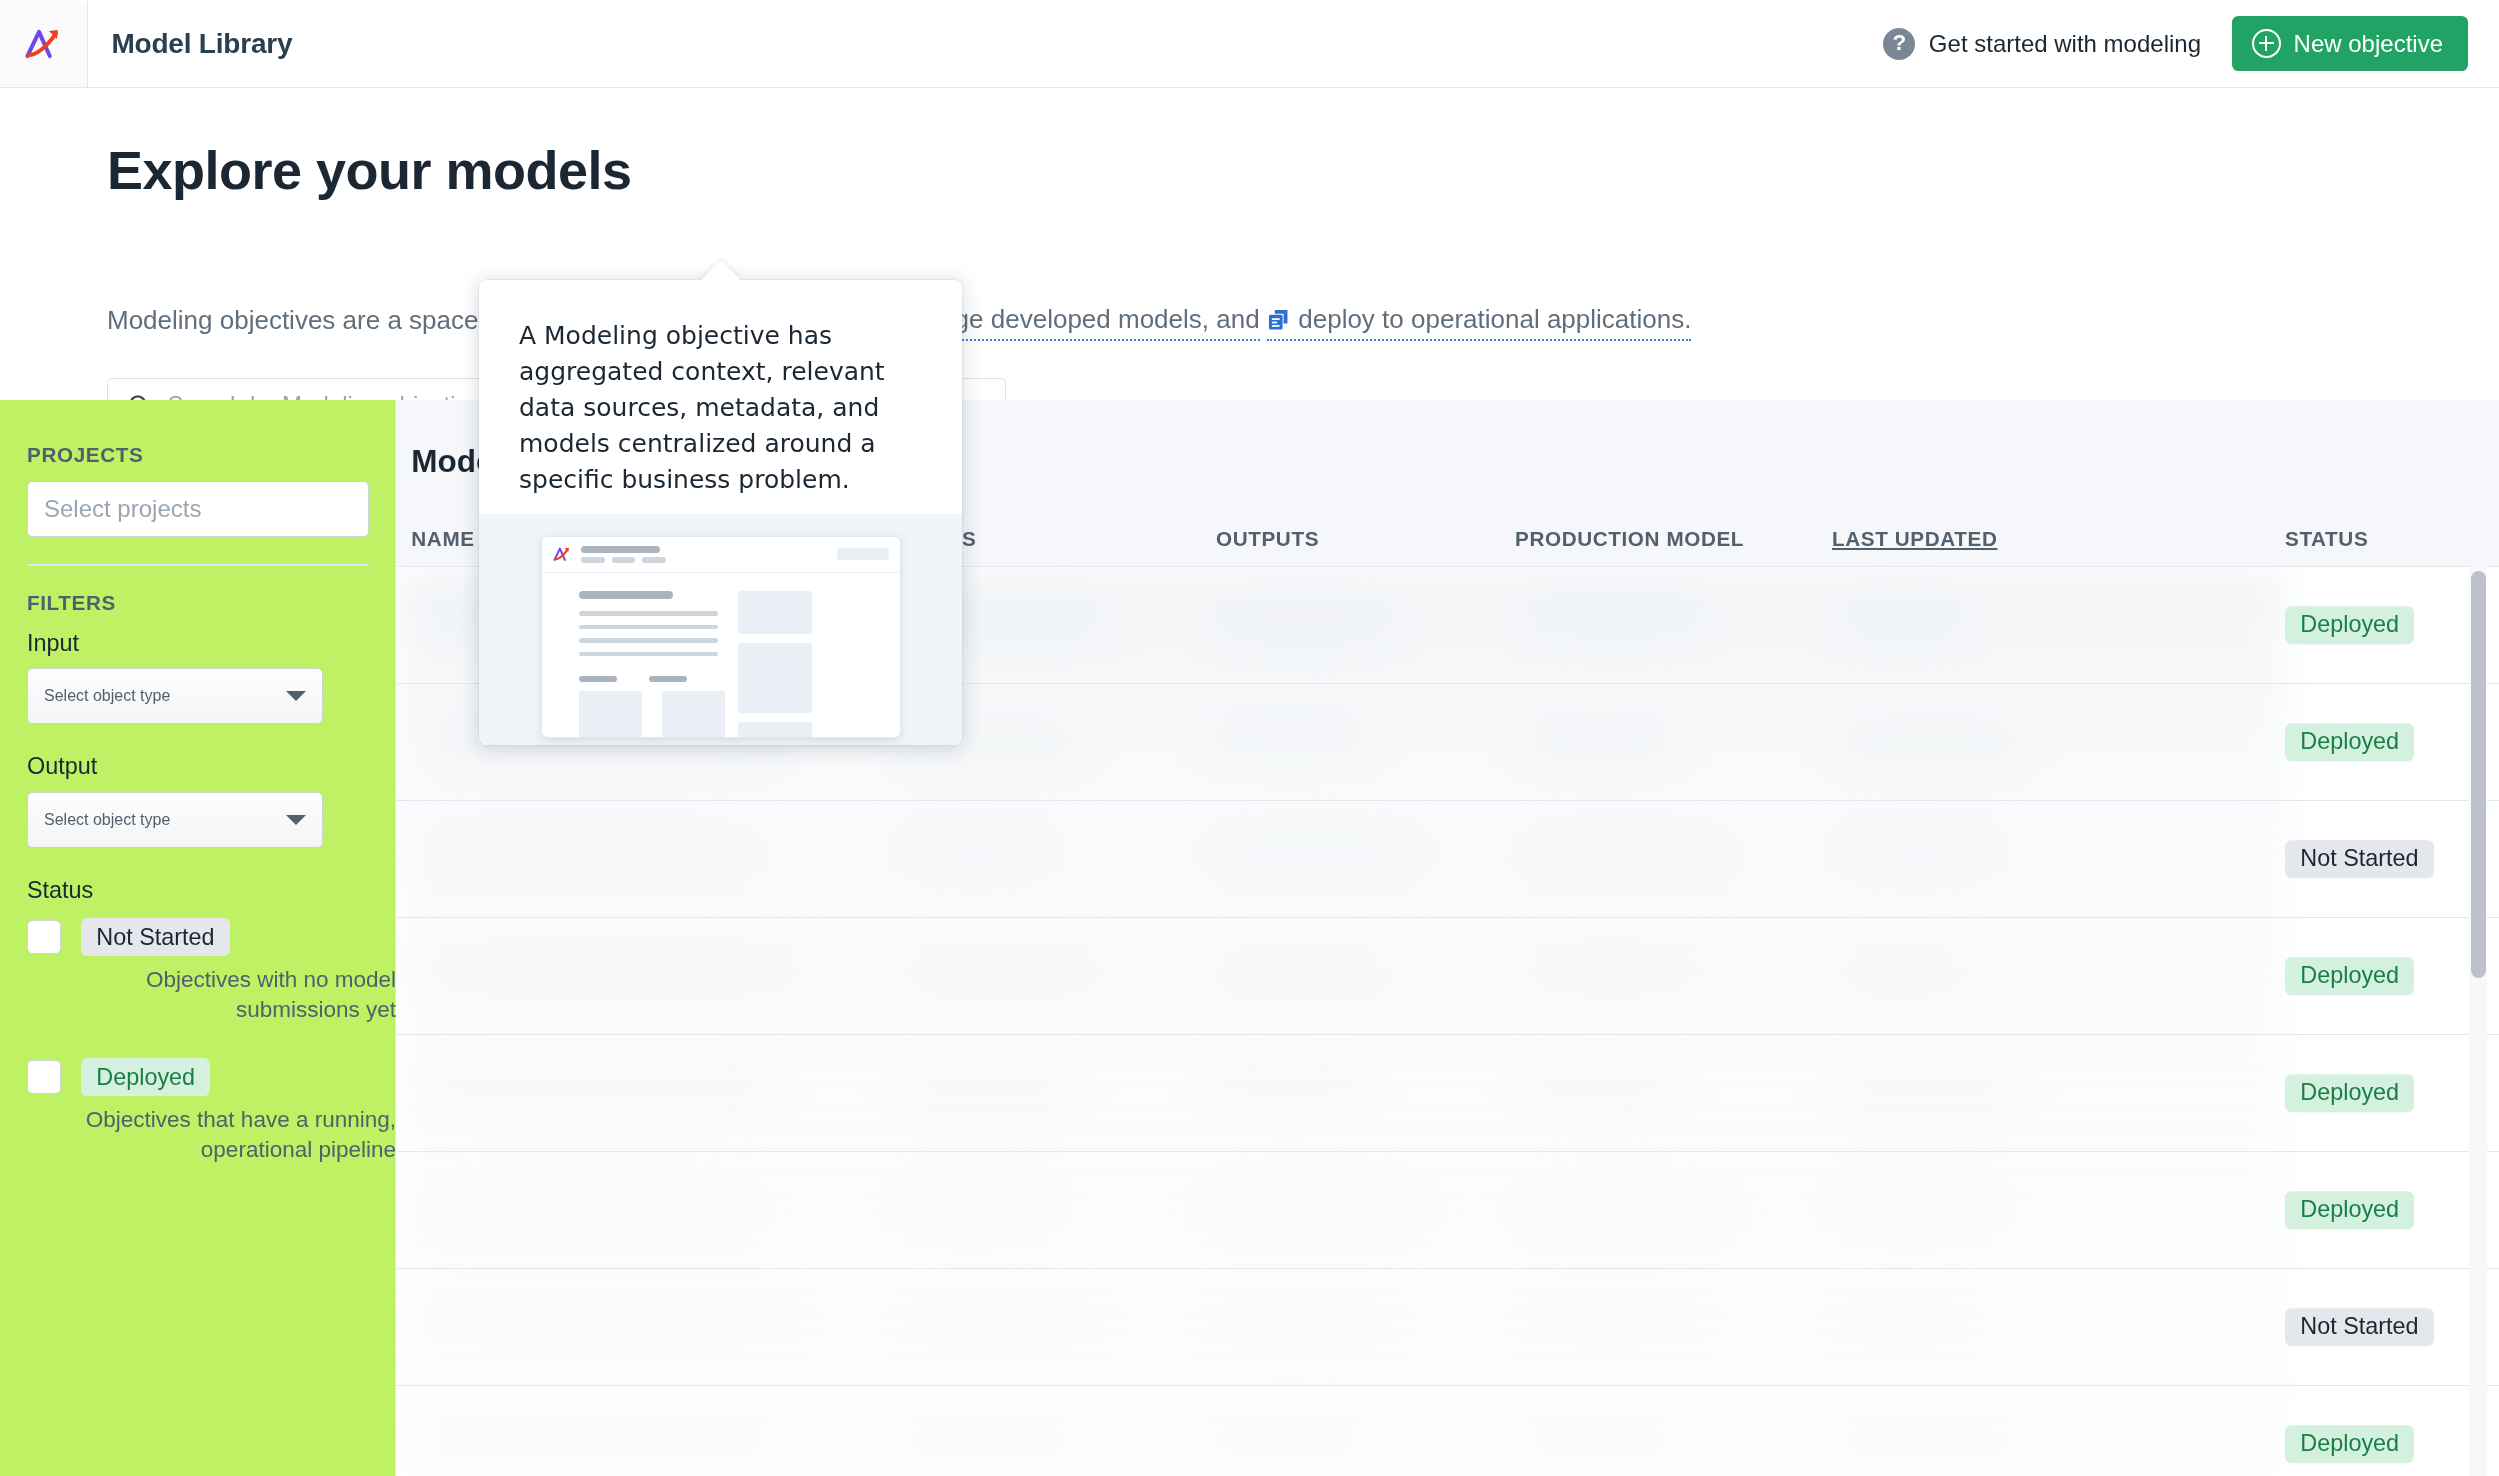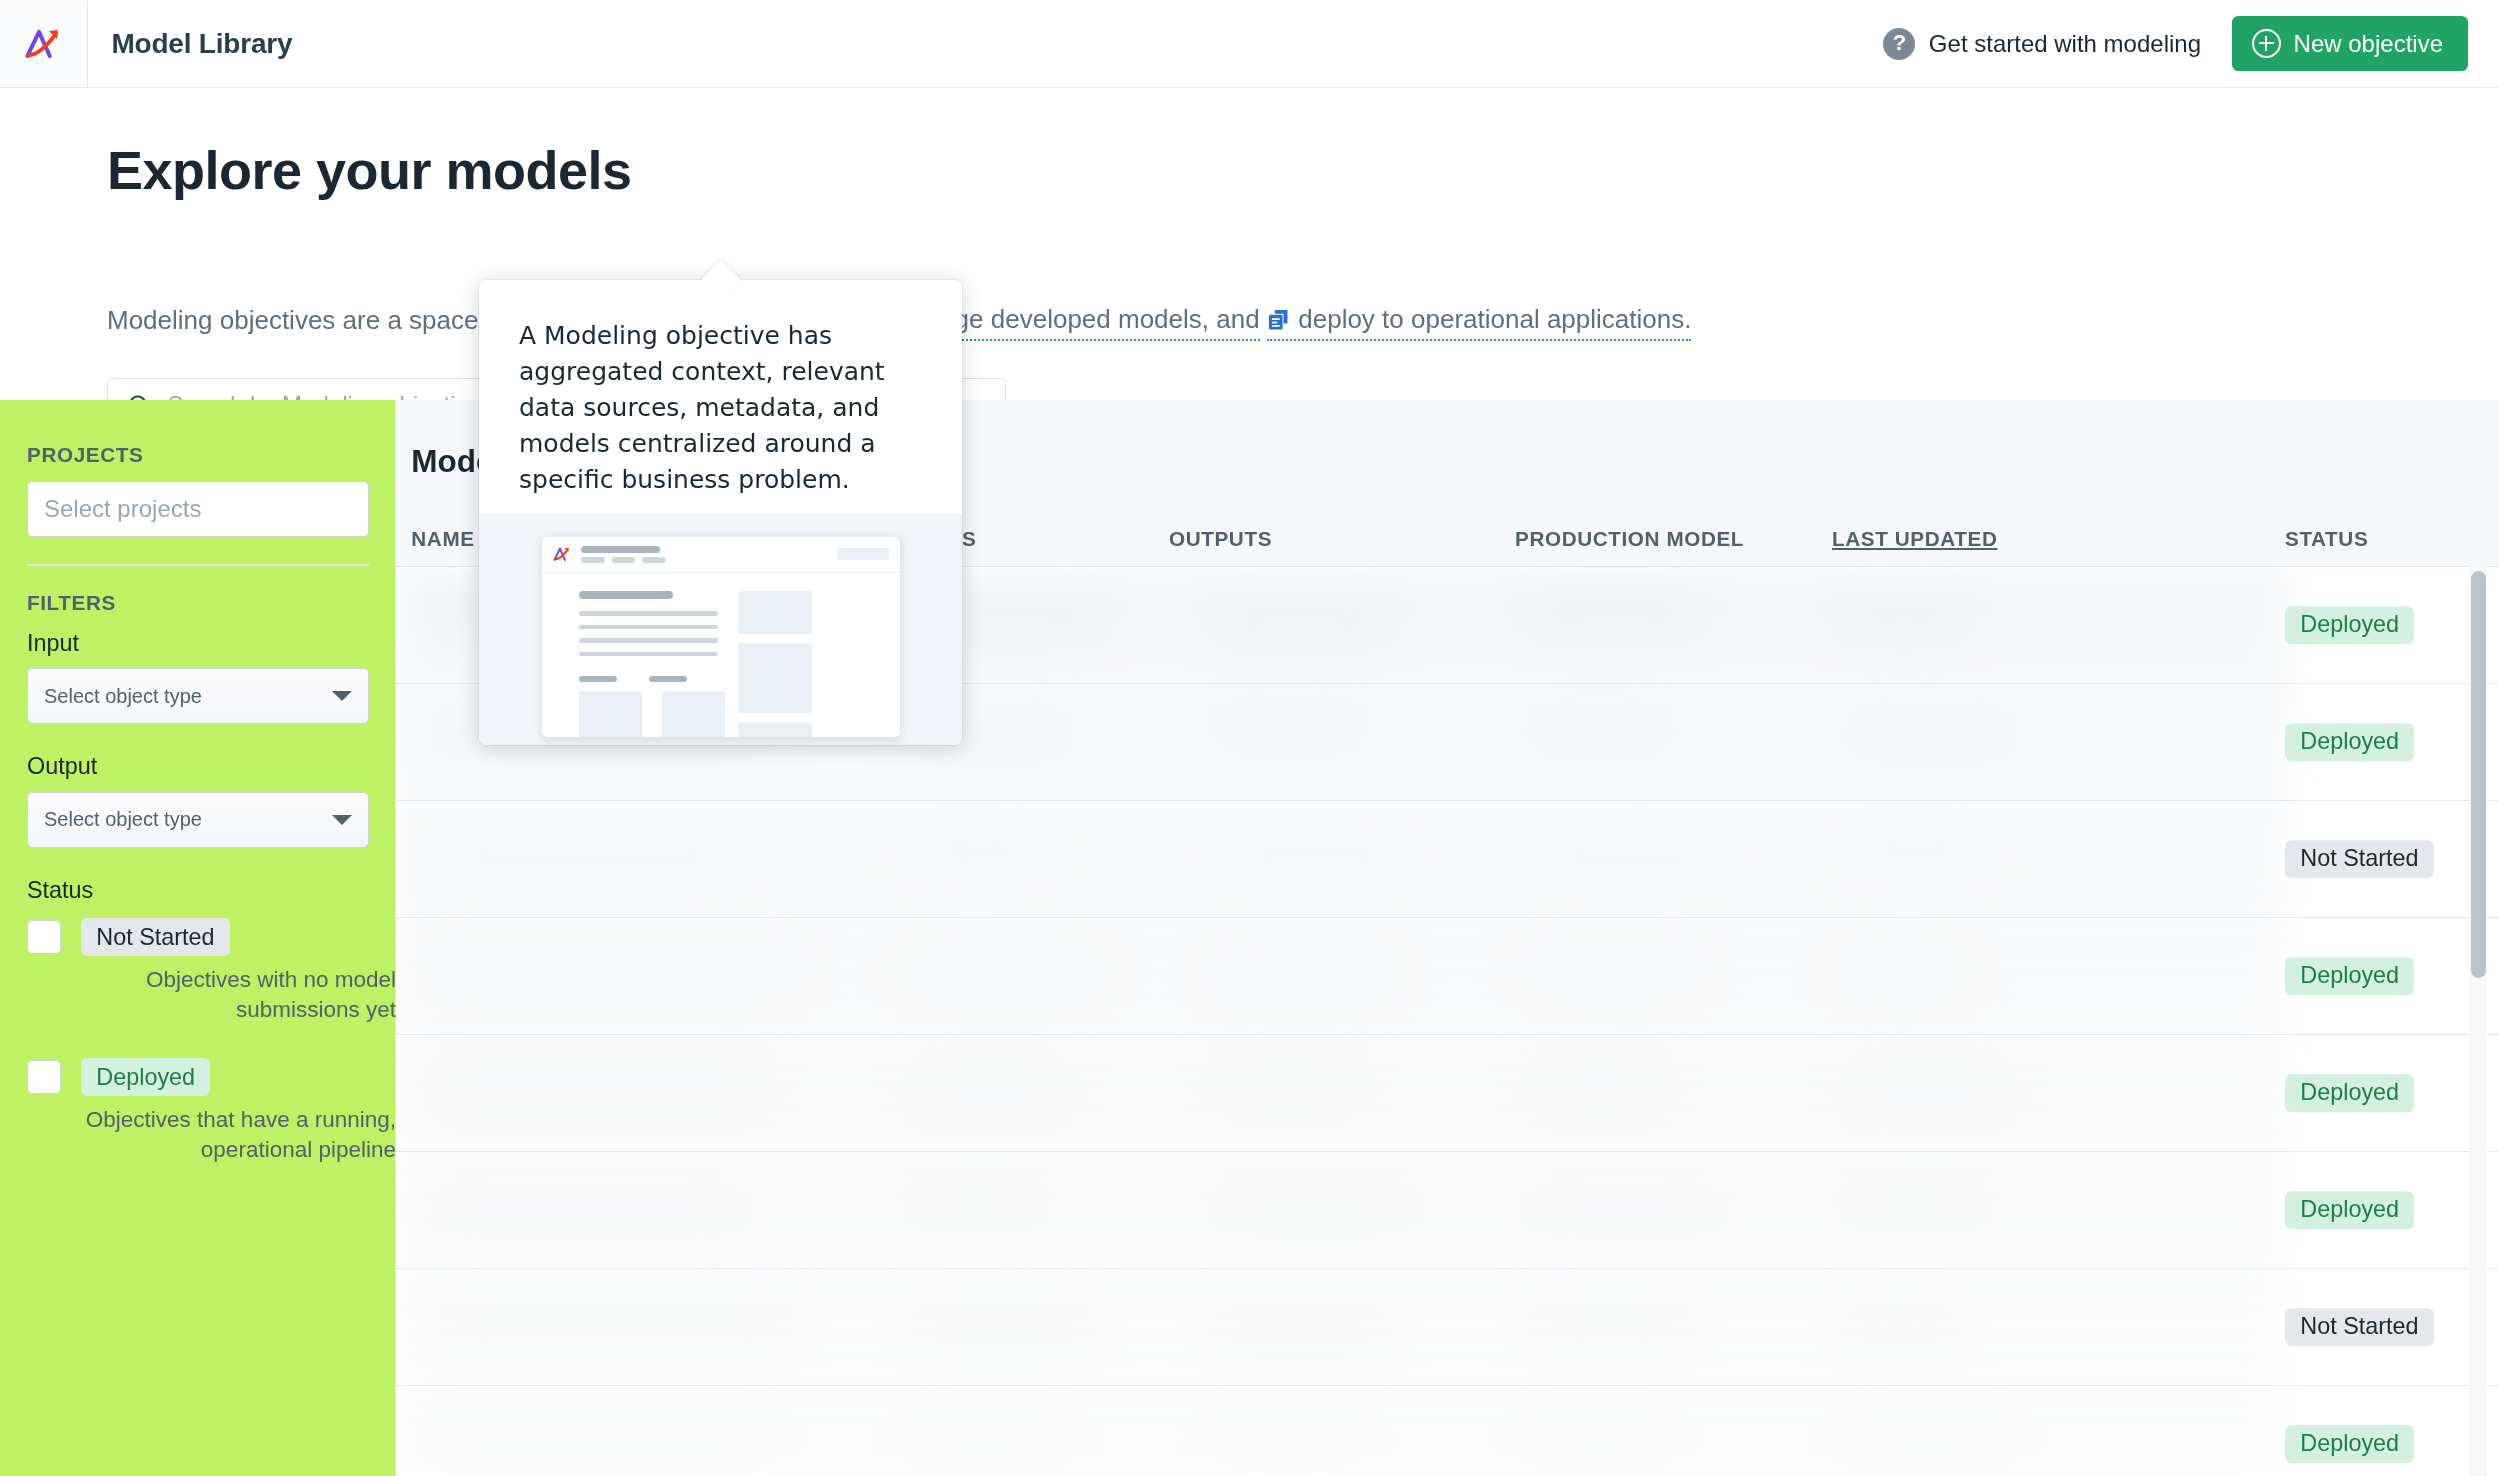--- a/index.html
+++ b/index.html
@@ -114,25 +114,25 @@
   .side-input {
     width: 342px; height: 56px;
     border: 1.8px solid #cbd2d9; border-radius: 5.4px;
     background: #ffffff; display: flex; align-items: center;
     padding: 0 16px; font-size: 24px; color: #9aa5b1;
     cursor: text;
   }
   .side-sep { width: 342px; height: 1.8px; background:#e1e6ec; margin: 27px 0 25px 0; }
   .side-sublabel { font-size: 23.4px; color: #1b2733; margin-bottom: 11.7px; }
   .side-select {
-    width: 342px; height: 56px;
+    width: 296px; height: 56px;
     border: 1.8px solid #cbd2d9; border-radius: 5.4px;
     background: linear-gradient(180deg,#fdfdfe 0%,#f3f5f7 100%);
     display: flex; align-items: center;
-    padding: 0 16px; font-size: 20px; color: #52606d;
+    padding: 0 16px; font-size: 16px; color: #52606d;
     cursor: pointer; margin-bottom: 29px;
   }
   .caret {
     margin-left: auto;
     width: 0; height: 0;
     border-left: 10px solid transparent;
     border-right: 10px solid transparent;
     border-top: 10.8px solid #52606d;
   }
   .status-group { margin-top: 12.6px; }
@@ -382,21 +382,21 @@
           <div class="status-texts"><span class="badge deployed">Deployed</span><div class="status-desc">Objectives that have a running, operational pipeline</div></div>
         </div>
       </div>
   </div>
 
   <div class="table-pane">
     <div class="table-title">Mode</div>
     <div class="table-head" id="table-head">
         <span class="th" style="position: absolute; left: 15.3px;">NAME</span>
         <span class="th" style="position: absolute; left: 501px;">INPUTS</span>
-        <span class="th" style="position: absolute; left: 773px;">OUTPUTS</span>
+        <span class="th" style="position: absolute; left: 820px;">OUTPUTS</span>
         <span class="th" style="position: absolute; left: 1119px;">PRODUCTION MODEL</span>
         <span class="th" style="position: absolute; left: 1436px; text-decoration: underline;">LAST UPDATED</span>
         <span class="th" style="position: absolute; left: 1889px;">STATUS</span>
       </div>
     <div class="table-body" id="table-body">
       <div class="blur-overlay"></div>
     <div class="trow">
           <div class="blurcell" style="left: 27px; width: 387px; top: 36px; height: 31px; opacity: 0.55;"></div>
           <div class="blurcell" style="left: 504px; width: 210px; top: 40px; height: 31px; opacity: 0.55;"></div>
           <div class="blurcell" style="left: 810px; width: 194px; top: 43px; height: 31px; opacity: 0.55;"></div>

